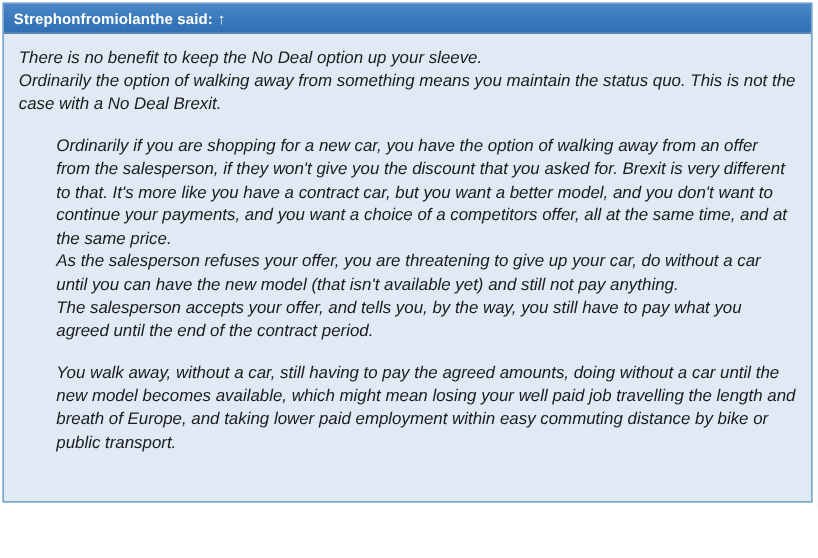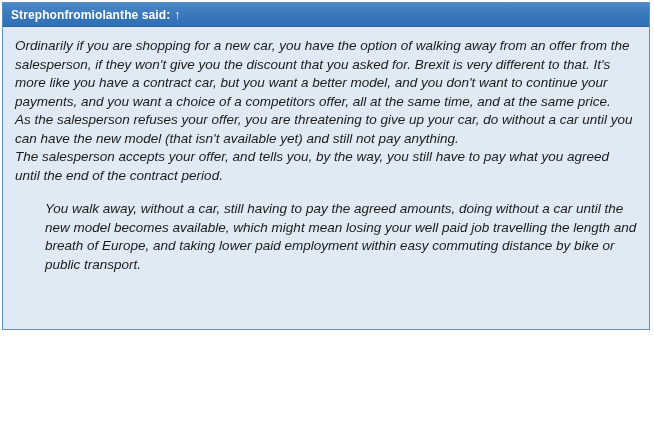--- a/index.html
+++ b/index.html
@@ -11,21 +11,21 @@
     width: 654px;
     height: 446px;
     font-family: "Liberation Sans", sans-serif;
     overflow: hidden;
   }
   .quote-box {
     position: absolute;
     left: 2px;
     top: 2px;
     width: 648px;
-    height: 328px;
+    height: 400px;
     box-sizing: border-box;
     border: 1px solid #5b8fbf;
     background: #dfeaf4;
     display: flex;
     flex-direction: column;
     overflow: hidden;
   }
   .quote-header {
     height: 24px;
     min-height: 24px;
@@ -75,19 +75,21 @@
 <body>
 
 <div class="quote-box">
 
   <div class="quote-header">
     <span class="attrib">Strephonfromiolanthe said:</span>
     <span class="arrow">↑</span>
   </div>
 
   <div class="quote-body">
+    <p class="para">There is no benefit to keep the No Deal option up your sleeve.
+Ordinarily the option of walking away from something means you maintain the status quo. This is not the case with a No Deal Brexit.</p>
     <p class="para">Ordinarily if you are shopping for a new car, you have the option of walking away from an offer from the salesperson, if they won't give you the discount that you asked for. Brexit is very different to that. It's more like you have a contract car, but you want a better model, and you don't want to continue your payments, and you want a choice of a competitors offer, all at the same time, and at the same price.
 As the salesperson refuses your offer, you are threatening to give up your car, do without a car until you can have the new model (that isn't available yet) and still not pay anything.
 The salesperson accepts your offer, and tells you, by the way, you still have to pay what you agreed until the end of the contract period.</p>
     <p class="para">You walk away, without a car, still having to pay the agreed amounts, doing without a car until the new model becomes available, which might mean losing your well paid job travelling the length and breath of Europe, and taking lower paid employment within easy commuting distance by bike or public transport.</p>
   </div>
 
 </div>
 
 </body></html>

